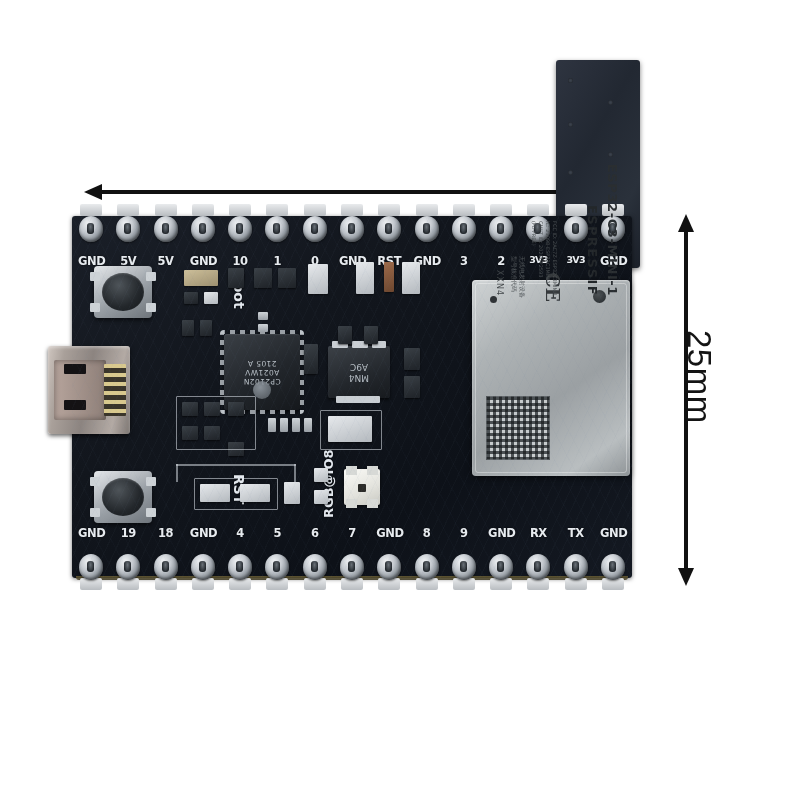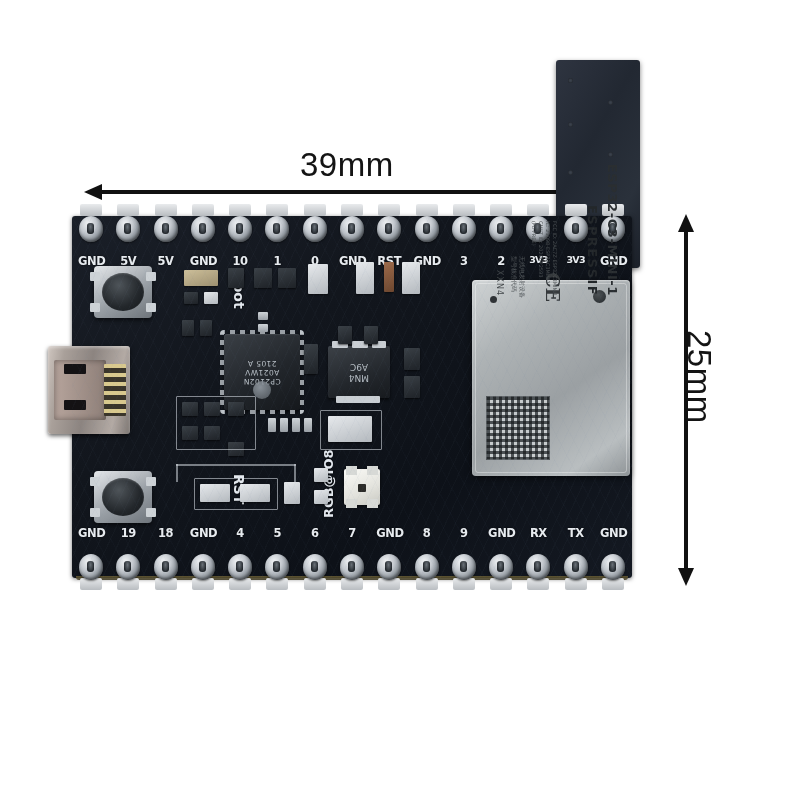--- a/index.html
+++ b/index.html
@@ -274,21 +274,20 @@
   .pad{position:absolute;background:linear-gradient(to bottom,#cfd4d8,#9aa0a6);border-radius:1px;}
 
   .silk-box{position:absolute;border:1px solid rgba(225,232,238,.55);border-radius:1px;}
   .silk-line{position:absolute;background:rgba(225,232,238,.5);}
 </style>
 </head>
 <body>
 
 <div id="stage">
 
-  <div class="dim-label" id="dim-w-label">39mm</div>
   <svg class="arrow-h" viewBox="0 0 548 16">
     <line x1="12" y1="8" x2="536" y2="8" stroke="#111" stroke-width="4"></line>
     <polygon points="0,8 18,0 18,16" fill="#111"></polygon>
     <polygon points="548,8 530,0 530,16" fill="#111"></polygon>
   </svg>
 
   <div class="dim-label" id="dim-h-label">25mm</div>
   <svg class="arrow-v" viewBox="0 0 16 372">
     <line x1="8" y1="12" x2="8" y2="360" stroke="#111" stroke-width="4"></line>
     <polygon points="8,0 0,18 16,18" fill="#111"></polygon>

